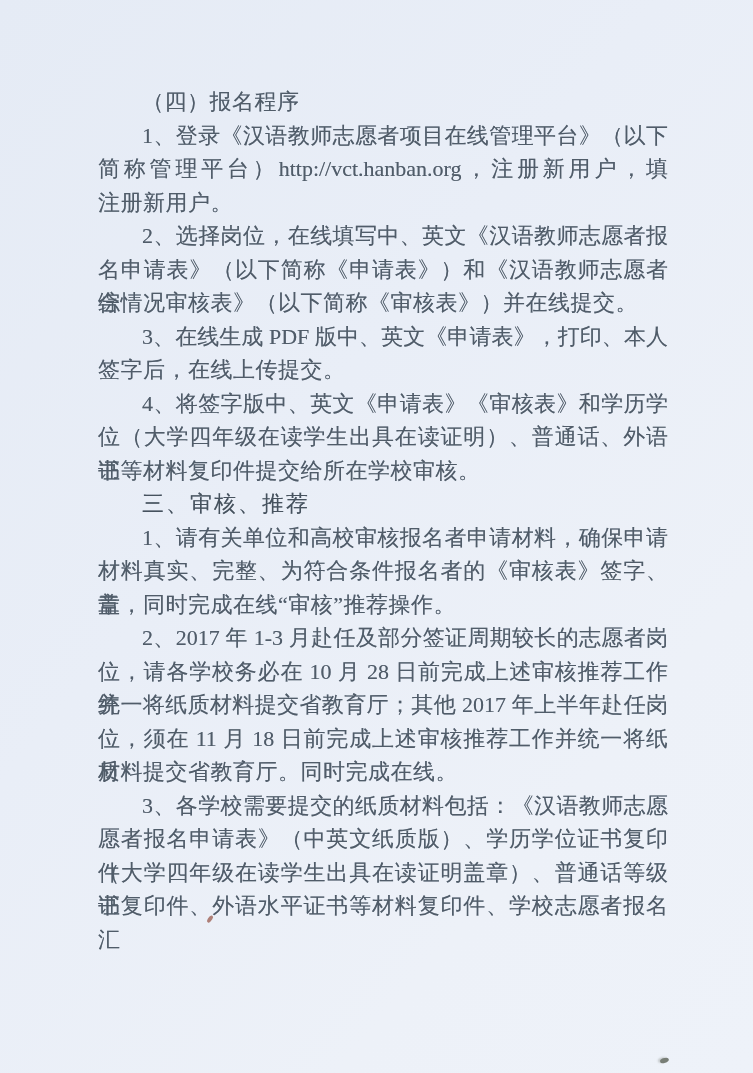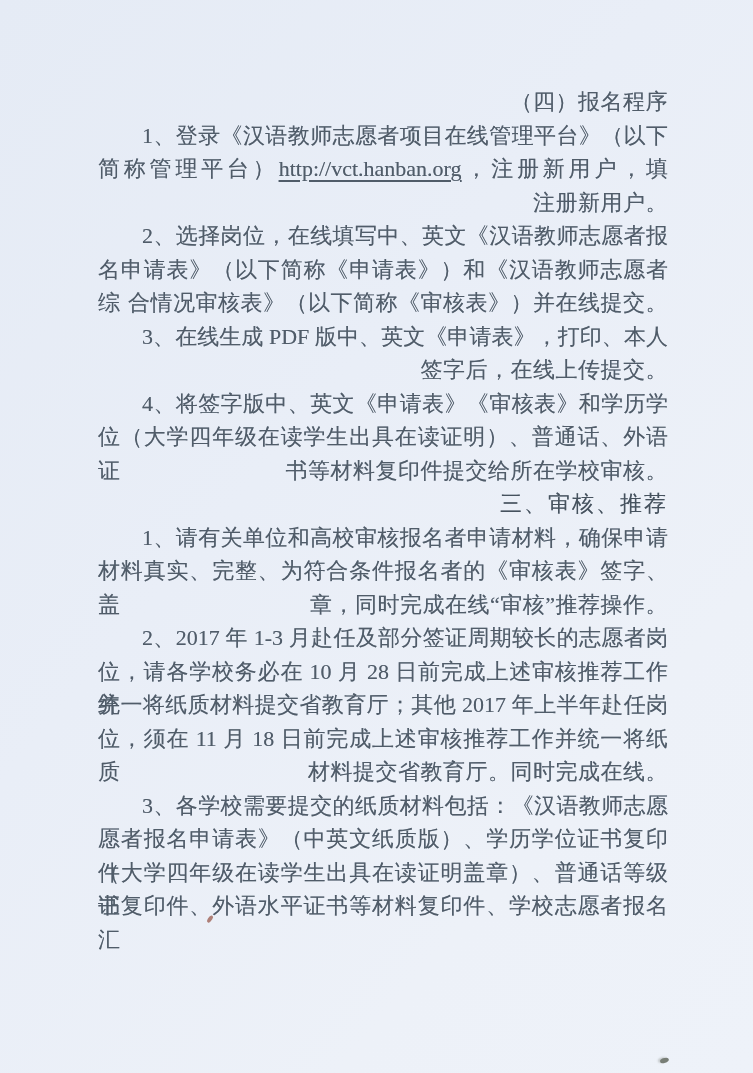--- a/index.html
+++ b/index.html
@@ -22,37 +22,35 @@
     width: 570px;
     font-family: "Liberation Serif", "DejaVu Serif", serif;
     font-size: 22px;
     line-height: 33.5px;
     color: #505c69;
     text-shadow: 0 0 0.5px rgba(90, 104, 120, 0.55);
   }
   .line {
     height: 33.5px;
     letter-spacing: 0.5px;
-    text-align: right;
   }
   .line.j {
     text-align: justify;
     text-align-last: justify;
     letter-spacing: 0;
   }
   .line.indent {
     text-indent: 2em;
   }
   .line.bold {
     font-weight: normal;
     color: #46525e;
     letter-spacing: 2px;
   }
   .url {
-    text-decoration: underline;
     text-underline-offset: 4px;
   }
   .speck {
     position: absolute;
   }
   .speck-red {
     left: 208px;
     top: 915px;
     width: 4px;
     height: 8px;

